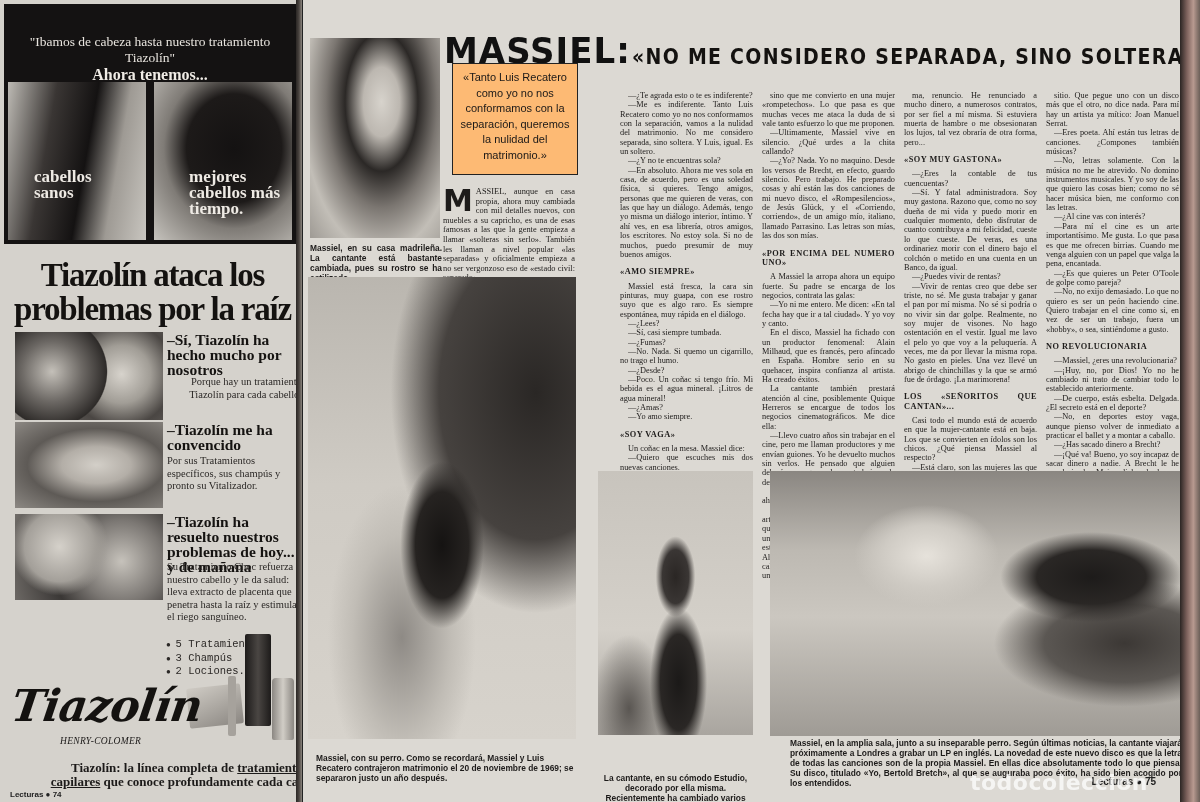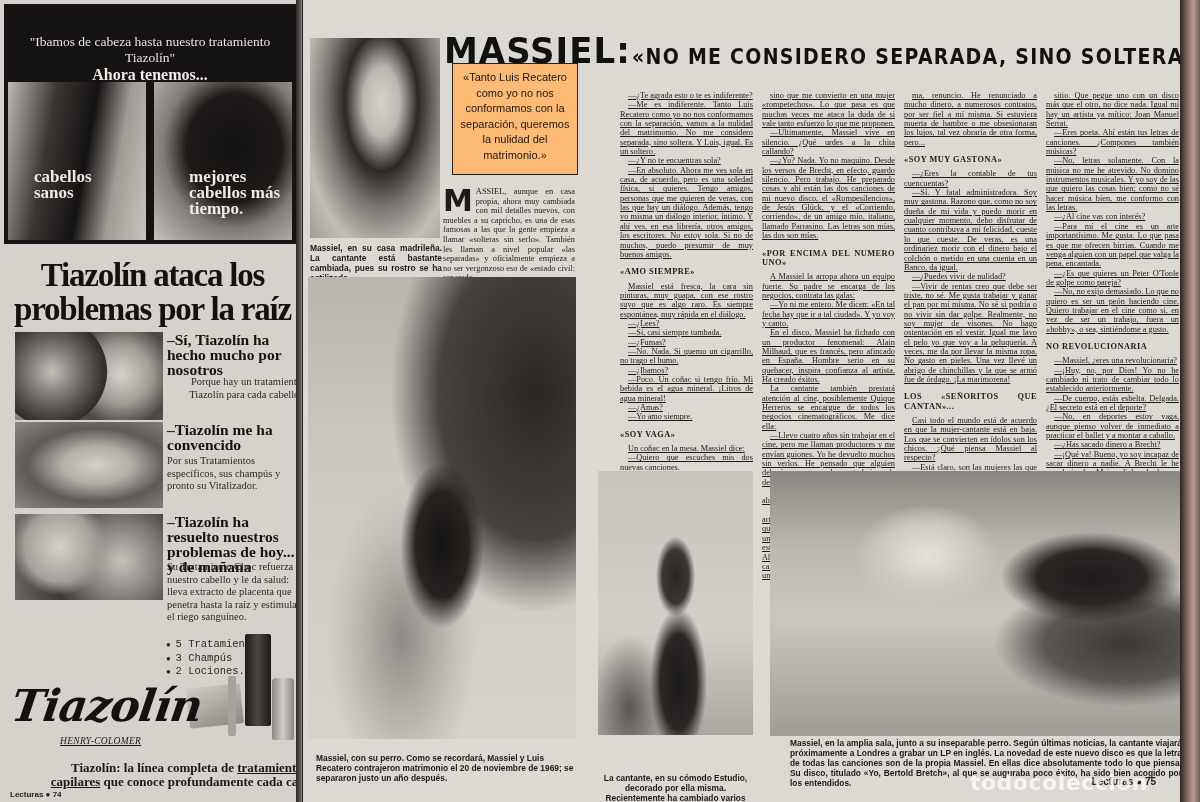--- a/index.html
+++ b/index.html
@@ -33,21 +33,21 @@
   #t1 .t-photo { background: radial-gradient(circle at 25% 45%, #c4c0b9 0%, #6c6864 25%, #2e2b29 45%, transparent 46%), radial-gradient(circle at 72% 48%, #d7d3cc 0%, #a19d96 25%, #4a4643 45%, #8b8782 100%); }
   #t2 { top: 422px; }
   #t2 .t-photo { background: radial-gradient(ellipse at 55% 50%, #d3cfc8 0%, #b3aea7 30%, #5e5a56 60%, #8c8883 100%); height: 86px; }
   #t3 { top: 514px; }
   #t3 .t-photo { background: radial-gradient(circle at 30% 38%, #d5d1ca 0%, #a39f99 30%, transparent 42%), radial-gradient(circle at 72% 55%, #c6c2bb 0%, #7b7773 35%, #3a3735 60%, #706c68 100%); height: 86px; }
 
   .bullets { position: absolute; left: 166px; top: 638px; font-size: 10.5px; line-height: 12.5px; color: #2b2826; font-family: Liberation Mono, monospace; }
   .bullets li { list-style: none; }
   .bullets li::before { content: "● "; font-size: 8px; }
   .brand-logo { position: absolute; left: 12px; top: 680px; font-family: "DejaVu Serif", serif; font-style: italic; font-weight: bold; font-size: 44px; letter-spacing: -1px; color: #141210; transform: skewX(-8deg); }
-  .brand-sub { position: absolute; left: 60px; top: 736px; font-style: italic; font-size: 9.5px; letter-spacing: 0.3px; text-decoration: underline; }
+  .brand-sub { position: absolute; left: 60px; top: 736px; font-style: italic; font-size: 9.5px; letter-spacing: 0.3px; }
   .products { position: absolute; left: 188px; top: 634px; width: 108px; height: 110px; }
   .prod { position: absolute; border-radius: 2px; }
   #prod-spray { left: 57px; top: 0; width: 26px; height: 92px; background: linear-gradient(90deg,#1d1b1a,#4a4643,#1d1b1a); }
   #prod-bottle { left: 84px; top: 44px; width: 22px; height: 62px; background: linear-gradient(90deg,#8b8782,#d1cdc6,#8b8782); border-radius: 4px 4px 2px 2px; }
   #prod-box { left: 0; top: 52px; width: 54px; height: 40px; background: linear-gradient(160deg,#cfcbc4,#8b8782); transform: rotate(-6deg); }
   #prod-vial { left: 40px; top: 42px; width: 8px; height: 60px; background: #a6a29c; }
   .ad-tagline { position: absolute; left: 10px; top: 761px; width: 285px; text-align: center; font-weight: bold; font-size: 13px; line-height: 14px; margin-left: 37px; }
   .ad-tagline .u { text-decoration: underline; }
   .folio { position: absolute; font-family: "Liberation Sans", sans-serif; font-weight: bold; font-size: 8px; color: #222; }
   #folio-left { left: 10px; top: 790px; }
@@ -67,21 +67,21 @@
   .big-photo { position: absolute; left: 8px; top: 277px; width: 268px; height: 462px; background:
       radial-gradient(ellipse at 50% 58%, #151312 0%, #262321 14%, transparent 22%),
       radial-gradient(ellipse at 35% 78%, #8e8a85 0%, #c1bdb6 20%, transparent 30%),
       radial-gradient(ellipse at 85% 25%, #2a2725 0%, #46423f 30%, transparent 45%),
       linear-gradient(180deg,#bab6af 0%,#cfcbc4 45%,#d7d3cc 100%); }
   #big-photo-caption { position: absolute; left: 16px; top: 753px; width: 260px; }
 
   .headline { position: absolute; left: 332px; top: 44px; font-family: "DejaVu Sans", sans-serif; font-weight: bold; font-size: 22px; letter-spacing: 1.5px; transform: scaleX(0.86); transform-origin: left center; white-space: nowrap; color: #141210; }
 
   .col { position: absolute; top: 91px; width: 133px; font-size: 8.3px; line-height: 9.35px; text-align: justify; color: #1d1b1a; }
-  .col p { text-indent: 8px; text-decoration: underline; }
+  .col p { text-indent: 8px; }
   .col h4 { font-size: 8.3px; font-weight: bold; margin: 8px 0 5px 0; text-indent: 0; letter-spacing: 0.5px; }
   #col1 { left: 320px; }
   #col2 { left: 462px; }
   #col3 { left: 604px; }
   #col4 { left: 746px; }
   .byline { text-align: right; font-weight: bold; margin-top: 4px; letter-spacing: 0.6px; }
   .byline2 { text-align: right; }
 
   .studio-photo { position: absolute; left: 298px; top: 471px; width: 155px; height: 264px; background:
       radial-gradient(ellipse at 50% 40%, #2a2624 0%, #3a3634 12%, transparent 18%),
@@ -179,21 +179,21 @@
       <p>—¿Te agrada esto o te es indiferente?</p>
       <p>—Me es indiferente. Tanto Luis Recatero como yo no nos conformamos con la separación, vamos a la nulidad del matrimonio. No me considero separada, sino soltera. Y Luis, igual. Es un soltero.</p>
       <p>—¿Y no te encuentras sola?</p>
       <p>—En absoluto. Ahora me ves sola en casa, de acuerdo, pero es una soledad física, si quieres. Tengo amigos, personas que me quieren de veras, con las que hay un diálogo. Además, tengo yo misma un diálogo interior, íntimo. Y ahí ves, en esa librería, otros amigos, los escritores. No estoy sola. Si no de muchos, puedo presumir de muy buenos amigos.</p>
       <h4>«AMO SIEMPRE»</h4>
       <p>Massiel está fresca, la cara sin pinturas, muy guapa, con ese rostro suyo que es algo raro. Es siempre espontánea, muy rápida en el diálogo.</p>
       <p>—¿Lees?</p>
       <p>—Sí, casi siempre tumbada.</p>
       <p>—¿Fumas?</p>
       <p>—No. Nada. Si quemo un cigarrillo, no trago el humo.</p>
-      <p>—¿Ibamos?</p>
+      <p>—¿Desde?</p>
       <p>—Poco. Un coñac si tengo frío. Mi bebida es el agua mineral. ¡Litros de agua mineral!</p>
       <p>—¿Amas?</p>
       <p>—Yo amo siempre.</p>
       <h4>«SOY VAGA»</h4>
       <p>Un coñac en la mesa. Massiel dice:</p>
       <p>—Quiero que escuches mis dos nuevas canciones.</p>
       <p>Pone la cinta. Vuelve a mí, pero con un disco de música de fondo.</p>
       <p>—¿Eres vaga, Massiel?</p>
       <p>Se sonríe. Busca una toquilla y se la echa a los hombros, tal vez sentía demasiado fresco con su blusa de manga corta y escote largo.</p>
       <p>—Sí, soy vaga. ¡Por épocas! Depende del interés que sienta por algo. Si de pronto me encapricho por una cosa, no sólo no soy vaga,</p>
@@ -209,30 +209,30 @@
       <p>La cantante también prestará atención al cine, posiblemente Quique Herreros se encargue de todos los negocios cinematográficos. Me dice ella:</p>
       <p>—Llevo cuatro años sin trabajar en el cine, pero me llaman productores y me envían guiones. Yo he devuelto muchos sin verlos. He pensado que alguien debería encargarse de ese trabajo y de decidir si vale la pena o no.</p>
       <p>—Massiel, ¿te obsesiona alcanzar ahora, en el disco, un número uno?</p>
       <p>—Hay un momento en la vida del artista en que supera las listas. Pienso que yo estoy por encima del número uno. Como Raphael, por ejemplo. ¿No está ya por encima de un número uno? Ahora, lo importante para mí es la calma y la felicidad. ¡Vivir en paz! Si un número uno puede quitarme la cal-</p>
     </div>
   <div class="col" id="col3">
       <p>ma, renuncio. He renunciado a mucho dinero, a numerosos contratos, por ser fiel a mí misma. Si estuviera muerta de hambre o me obsesionaran los lujos, tal vez obraría de otra forma, pero...</p>
       <h4>«SOY MUY GASTONA»</h4>
       <p>—¿Eres la contable de tus cuencuentas?</p>
       <p>—Sí. Y fatal administradora. Soy muy gastona. Razono que, como no soy dueña de mi vida y puedo morir en cualquier momento, debo disfrutar de cuanto contribuya a mi felicidad, cueste lo que cueste. De veras, es una ordinariez morir con el dinero bajo el colchón o metido en una cuenta en un Banco, da igual.</p>
-      <p>—¿Puedes vivir de nulidad?</p>
+      <p>—¿Puedes vivir de rentas?</p>
       <p>—Vivir de rentas creo que debe ser triste, no sé. Me gusta trabajar y ganar el pan por mí misma. No sé si podría o no vivir sin dar golpe. Realmente, no soy mujer de visones. No hago ostentación en el vestir. Igual me lavo el pelo yo que voy a la peluquería. A veces, me da por llevar la misma ropa. No gasto en pieles. Una vez llevé un abrigo de chinchillas y la que se armó fue de órdago. ¡La marimorena!</p>
       <h4>LOS «SEÑORITOS QUE CANTAN»...</h4>
       <p>Casi todo el mundo está de acuerdo en que la mujer-cantante está en baja. Los que se convierten en ídolos son los chicos. ¿Qué piensa Massiel al respecto?</p>
       <p>—Está claro, son las mujeres las que compran discos y son las que van a los sitios a ver a un cantante, tirando de los hombres. Como sienten celos de las mujeres-cantantes, prefieren a los señoritos que cantan y no permiten a los hombres ir a vernos.</p>
       <p>Saco a relucir a ídolos como Raphael, Camilo Sesto, Julio Iglesias... Massiel dice que jamás se compara, que está muy feo.</p>
       <p>—Cada cual tiene su forma y su</p>
     </div>
   <div class="col" id="col4">
-  <p>sitio. Que pegue uno con un disco más que el otro, no dice nada. Igual mí hay un artista ya mítico: Joan Manuel Serrat.</p>
+  <p>sitio. Que pegue uno con un disco más que el otro, no dice nada. Para mí hay un artista ya mítico: Joan Manuel Serrat.</p>
       <p>—Eres poeta. Ahí están tus letras de canciones. ¿Compones también músicas?</p>
       <p>—No, letras solamente. Con la música no me he atrevido. No domino instrumentos musicales. Y yo soy de las que quiero las cosas bien; como no sé hacer música bien, me conformo con las letras.</p>
       <p>—¿Al cine vas con interés?</p>
       <p>—Para mí el cine es un arte importantísimo. Me gusta. Lo que pasa es que me ofrecen birrias. Cuando me venga alguien con un papel que valga la pena, encantada.</p>
       <p>—¿Es que quieres un Peter O'Toole de golpe como pareja?</p>
       <p>—No, no exijo demasiado. Lo que no quiero es ser un peón haciendo cine. Quiero trabajar en el cine como si, en vez de ser un trabajo, fuera un «hobby», o sea, sintiéndome a gusto.</p>
       <h4>NO REVOLUCIONARIA</h4>
       <p>—Massiel, ¿eres una revolucionaria?</p>
       <p>—¡Huy, no, por Dios! Yo no he cambiado ni trato de cambiar todo lo establecido anteriormente.</p>
       <p>—De cuerpo, estás esbelta. Delgada. ¿El secreto está en el deporte?</p>

